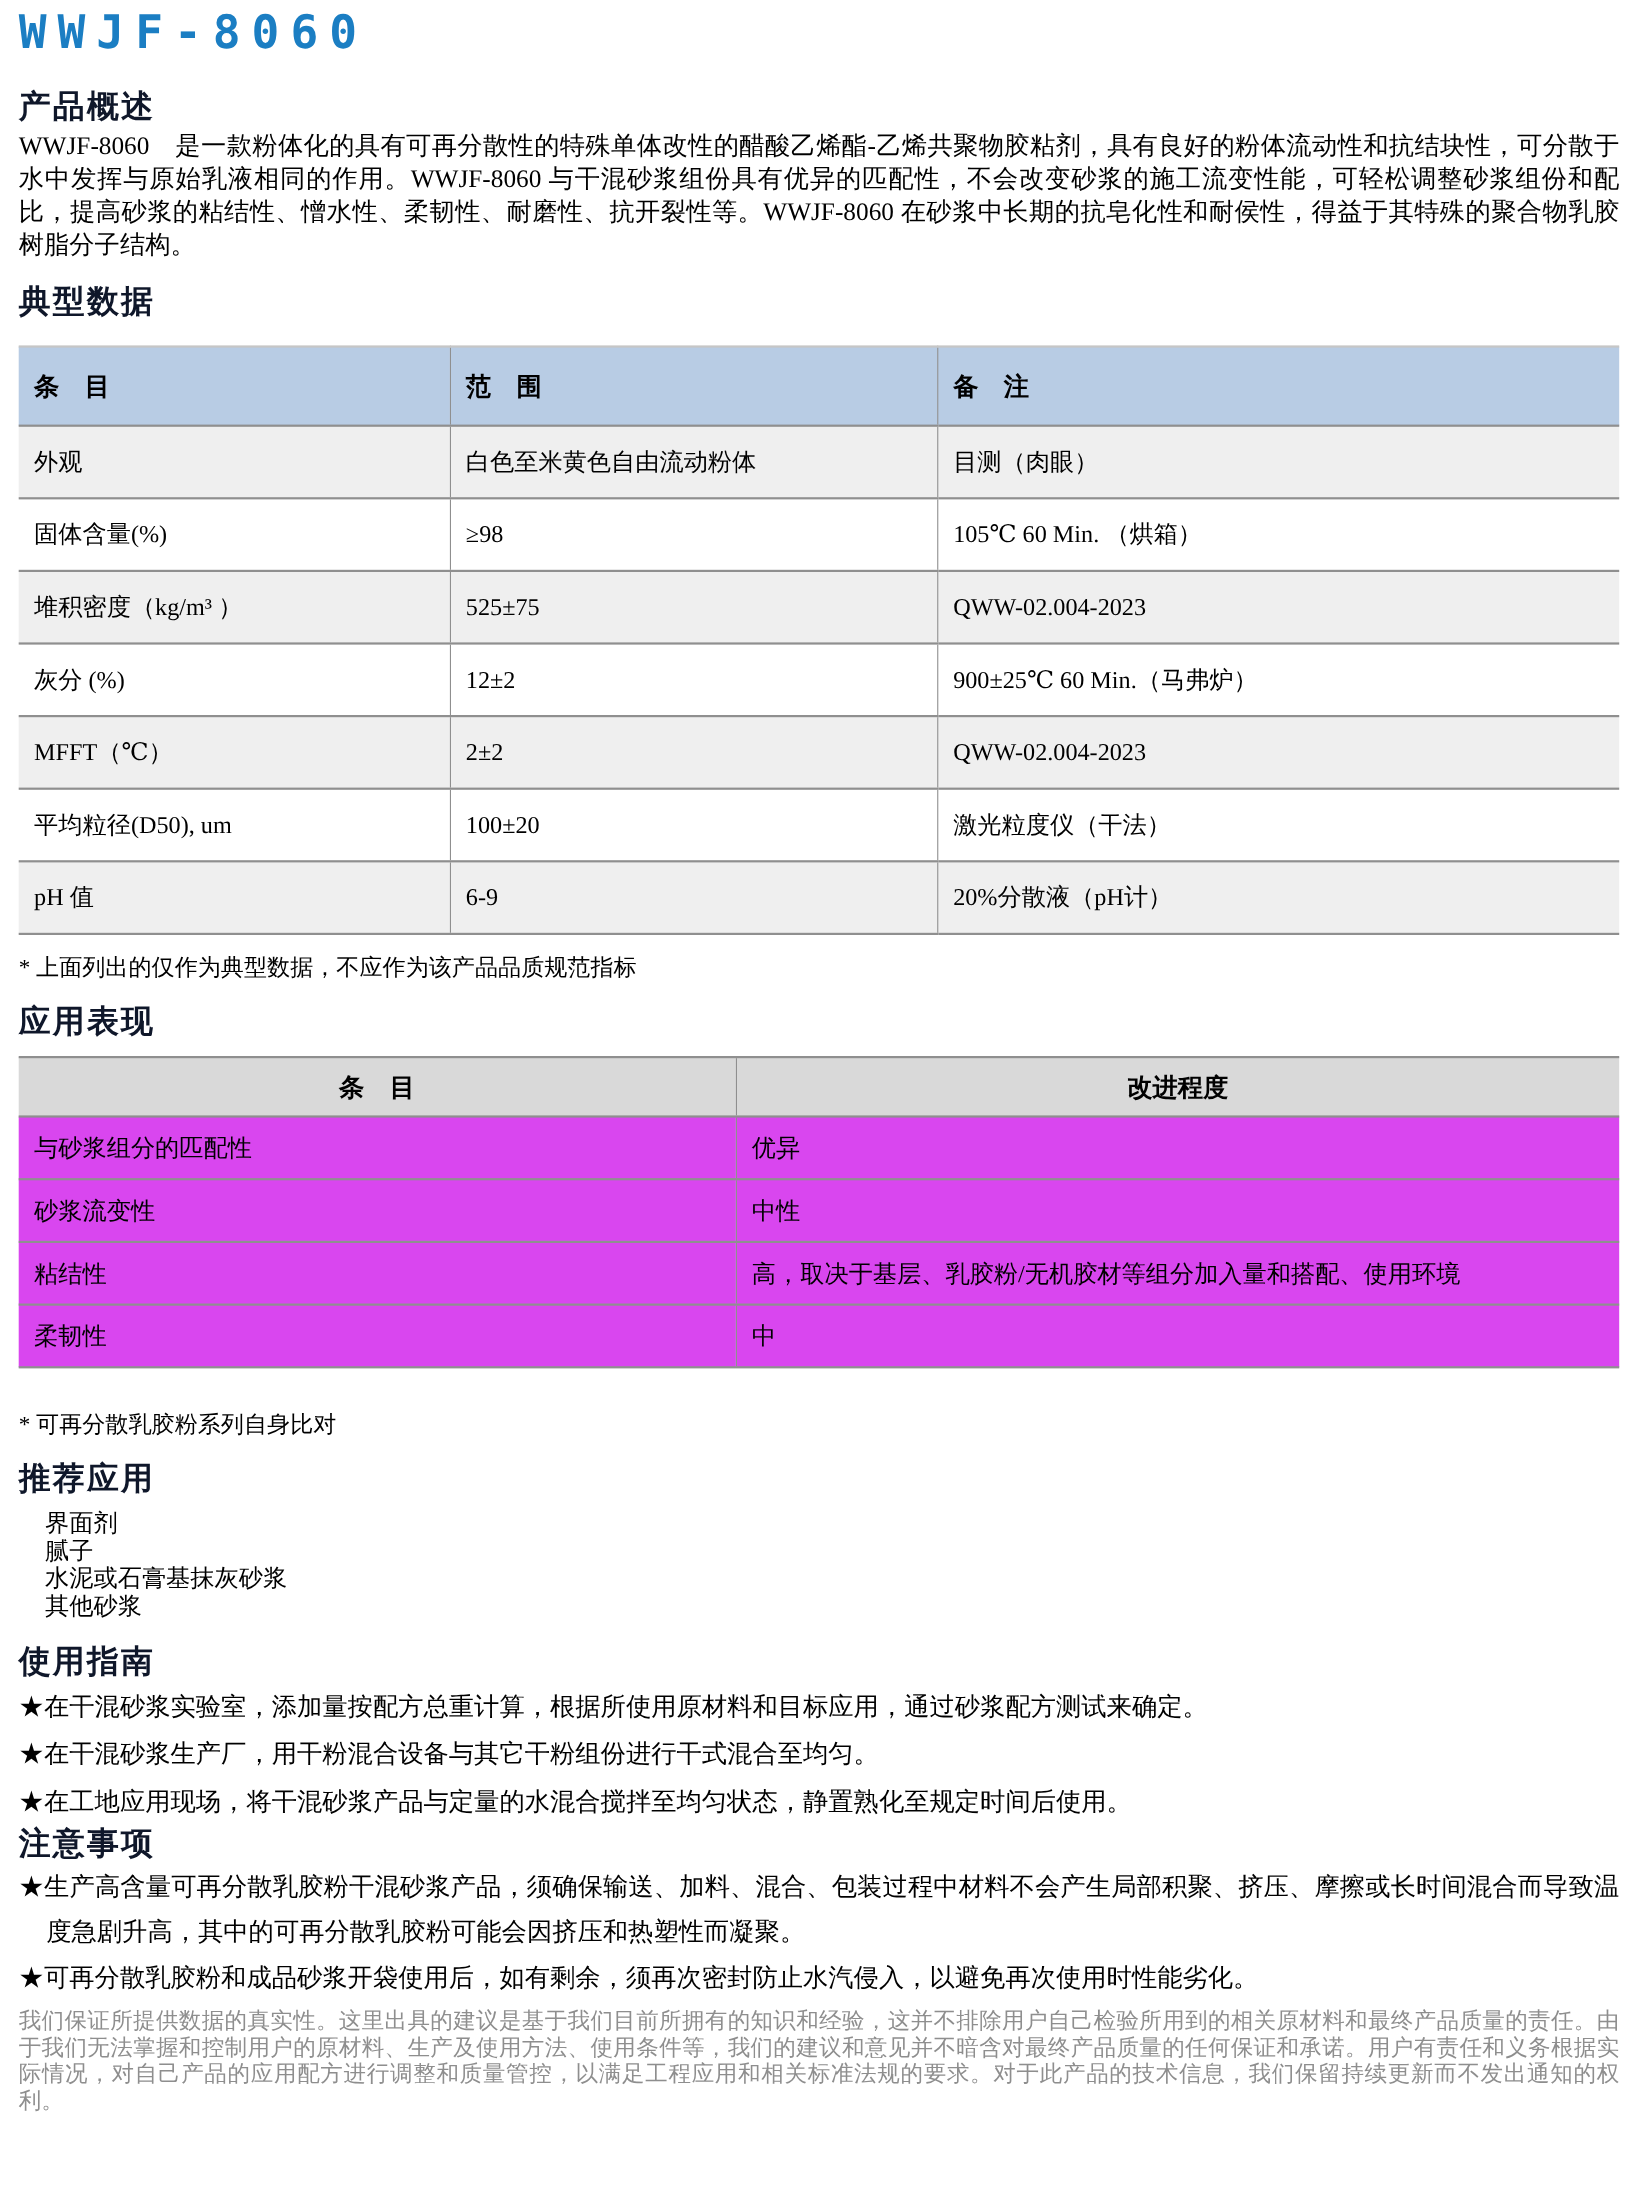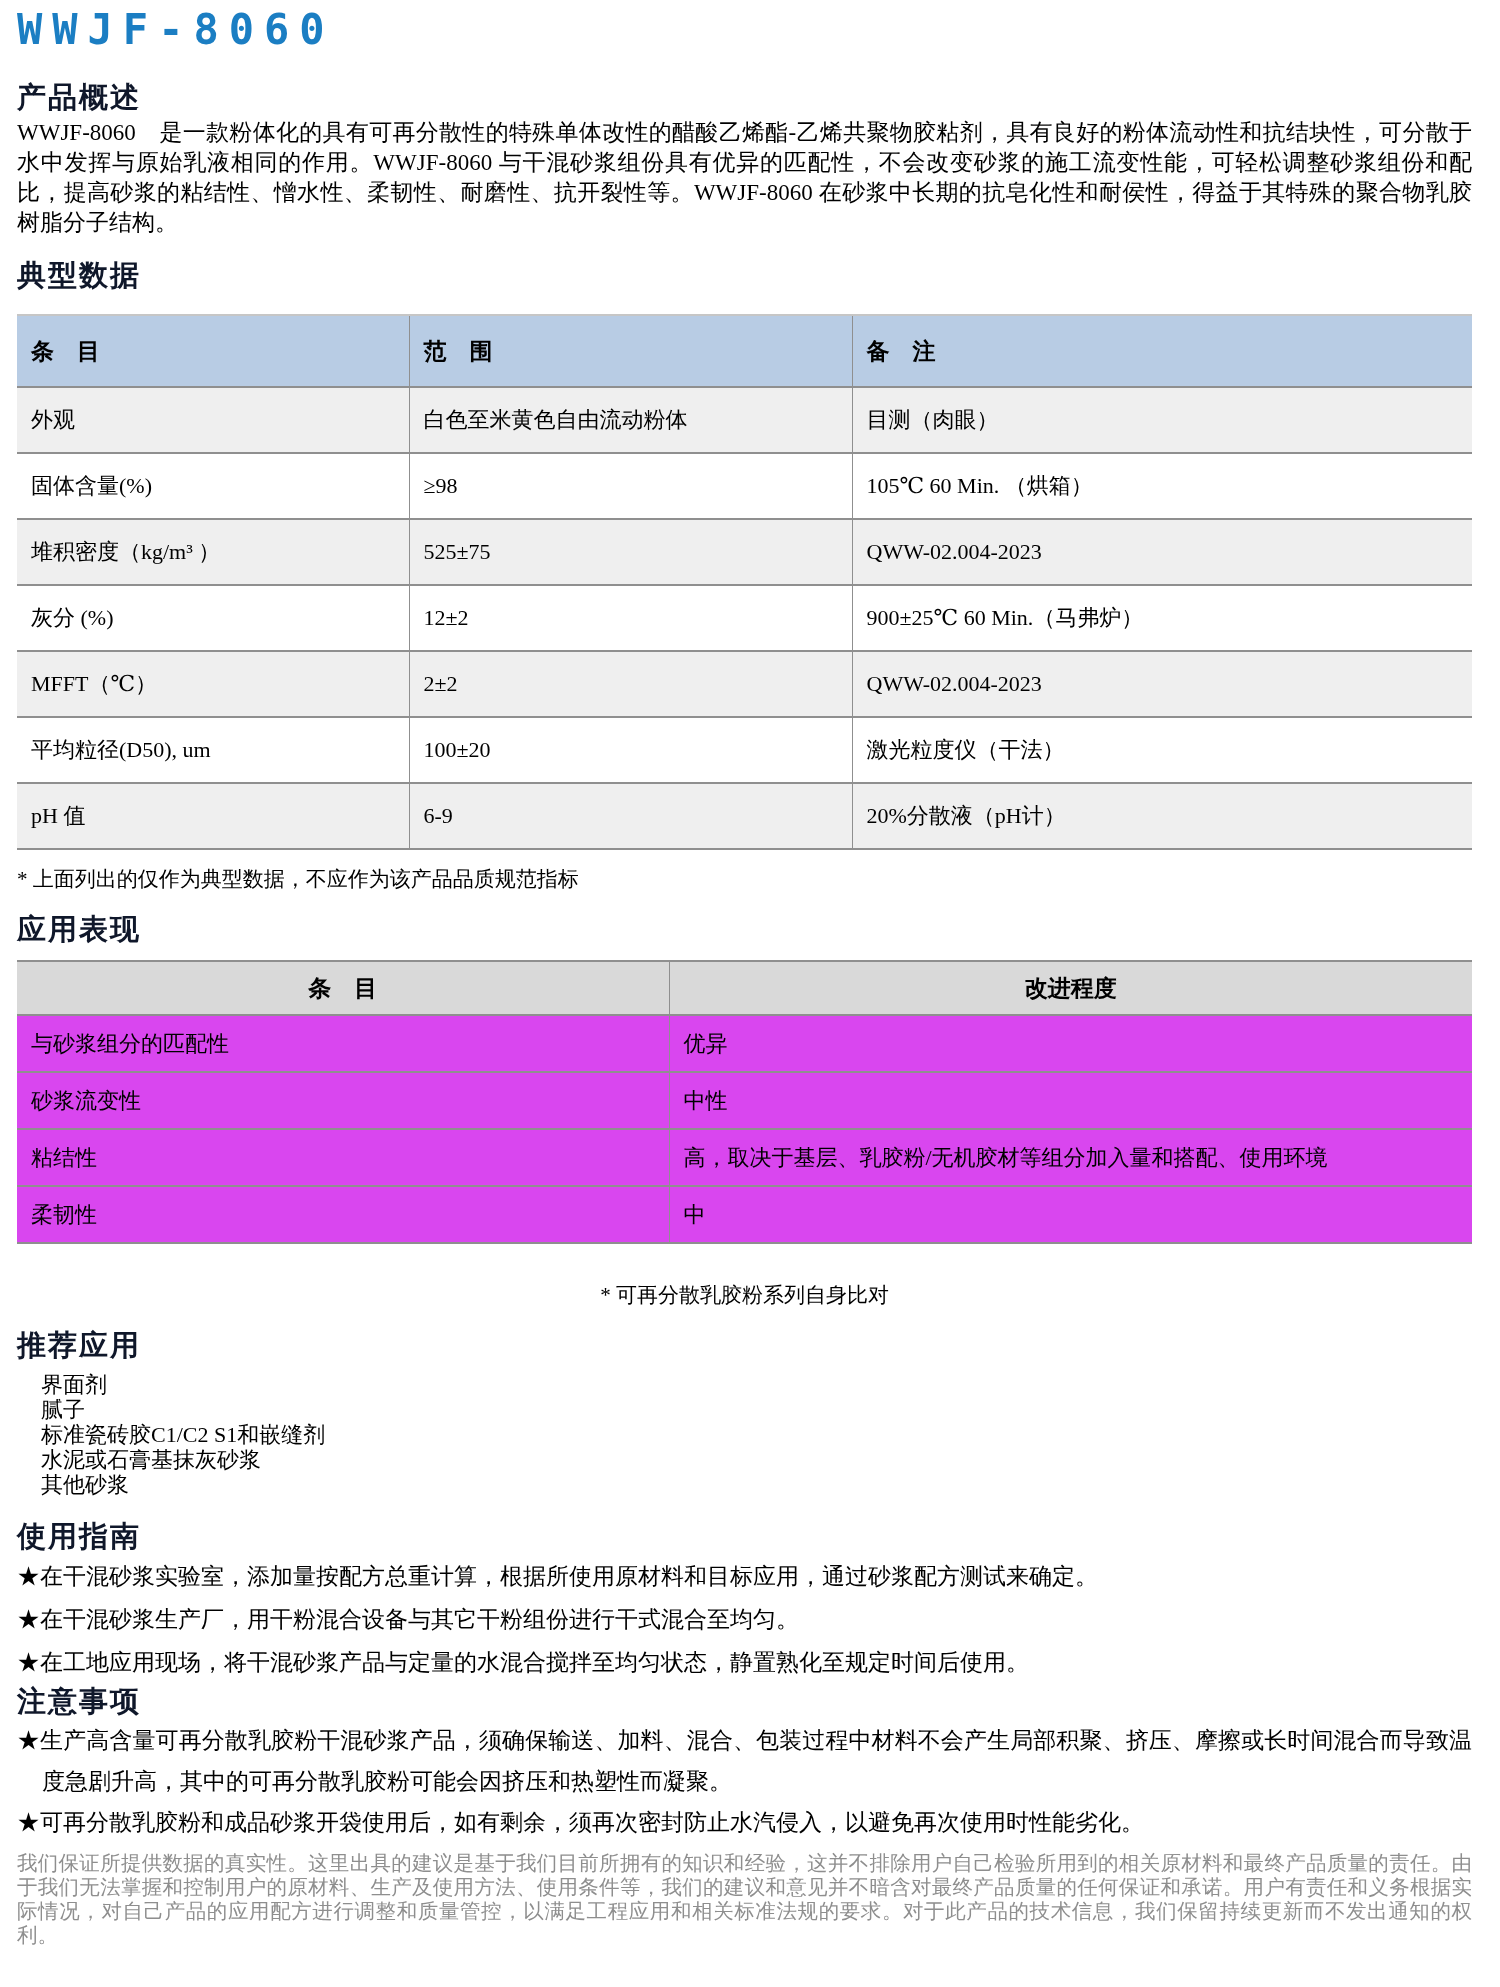--- a/index.html
+++ b/index.html
@@ -51,21 +51,21 @@
     background:#d9d9d9;height:52px;font-size:23px;font-weight:bold;
     text-align:center;padding:0 8px;border-bottom:2px solid #8f8f8f;
   }
   .t2 td{
     height:55px;font-size:22px;text-align:left;
     padding:0 8px 0 14px;border-bottom:2px solid #8f8f8f;background:#d946ef;
   }
   .t2 th:not(:last-child),.t2 td:not(:last-child){border-right:1px solid #8f8f8f;}
 
   .footnote{font-size:21px;line-height:26px;margin:16px 0 0 0;}
-  .footnote.fn2{margin-top:38px;text-align:center;}
+  .footnote.fn2{margin-top:38px;}
 
   .rec-list{margin:10px 0 0 24px;}
   .rec-list > div{font-size:22px;line-height:25px;}
 
   .bullets{margin:2px 0 0 0;}
   .bullets > div{
     font-size:23px;line-height:43px;
     padding-left:25px;text-indent:-25px;text-align:justify;
   }
   .bullets.prec > div{line-height:41px;}
@@ -169,21 +169,20 @@
           <td>中</td>
         </tr>
       </tbody>
   </table>
   <p class="footnote fn2">* 可再分散乳胶粉系列自身比对</p>
 
   <h2 class="h-recommended">推荐应用</h2>
   <div class="rec-list">
       <div>界面剂</div>
       <div>腻子</div>
-      <div>标准瓷砖胶C1/C2 S1和嵌缝剂</div>
       <div>水泥或石膏基抹灰砂浆</div>
       <div>其他砂浆</div>
     </div>
 
   <h2 class="h-usage">使用指南</h2>
   <div class="bullets">
       <div>★在干混砂浆实验室，添加量按配方总重计算，根据所使用原材料和目标应用，通过砂浆配方测试来确定。</div>
       <div>★在干混砂浆生产厂，用干粉混合设备与其它干粉组份进行干式混合至均匀。</div>
       <div>★在工地应用现场，将干混砂浆产品与定量的水混合搅拌至均匀状态，静置熟化至规定时间后使用。</div>
     </div>

